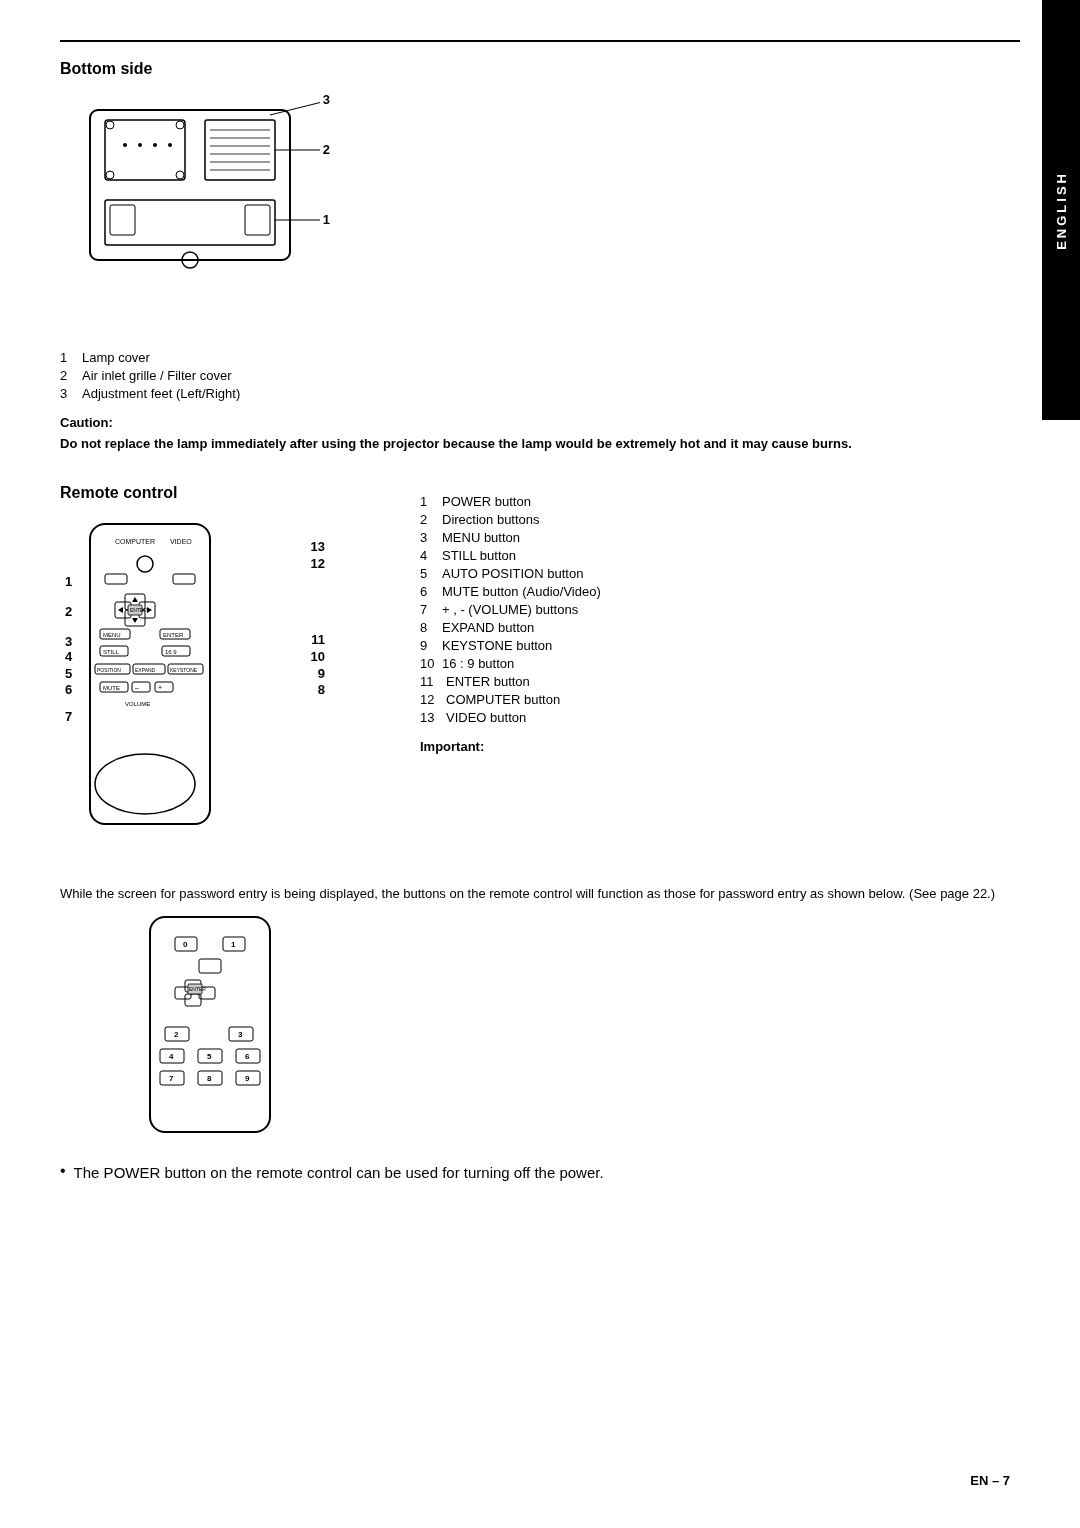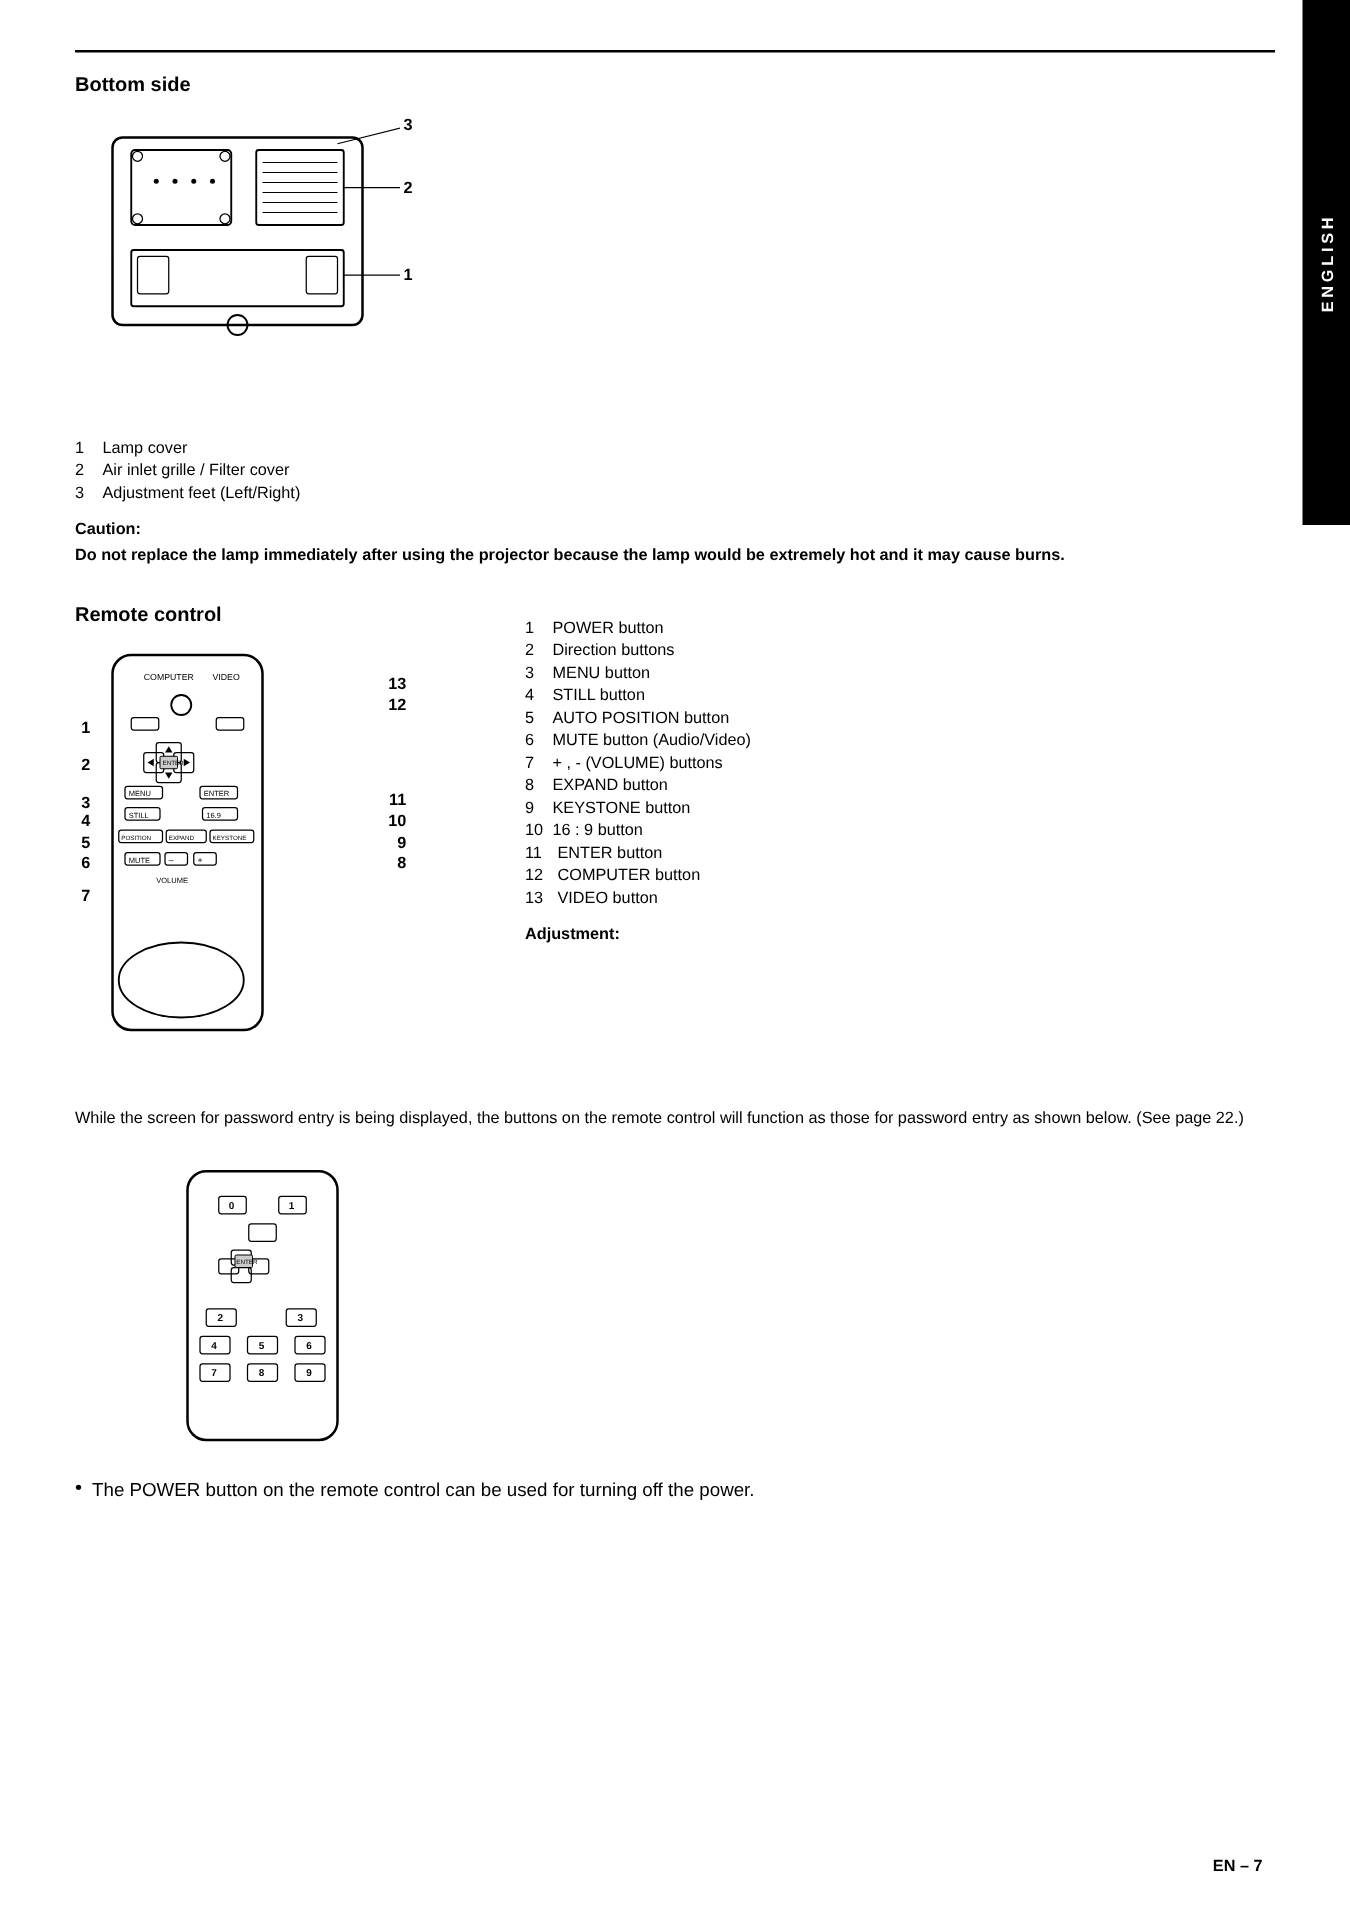--- a/index.html
+++ b/index.html
@@ -119,21 +119,21 @@
     }
 
     
     .password-section {
       margin-top: 20px;
       margin-bottom: 20px;
     }
     .password-text {
       font-size: 13px;
       line-height: 1.6;
-      margin-bottom: 28px;
+      margin-bottom: 8px;
     }
     .password-diagram {
       display: flex;
       justify-content: flex-start;
       margin-left: 60px;
       margin-bottom: 20px;
     }
 
     
     .bullet-section {
@@ -146,21 +146,21 @@
       font-size: 16px;
     }
     .bullet-text {
       font-size: 15px;
       line-height: 1.5;
     }
 
     
     .page-number {
       position: absolute;
-      bottom: 28px;
+      bottom: 40px;
       right: 70px;
       font-size: 13px;
       font-weight: bold;
       margin-left: 32px;
     }
   </style>
 </head>
 <body>
 
 <div class="page">
@@ -371,21 +371,21 @@
         <li>
           <span class="num" style="min-width:26px;">12</span>
           <span class="label">COMPUTER button</span>
         </li>
         <li>
           <span class="num" style="min-width:26px;">13</span>
           <span class="label">VIDEO button</span>
         </li>
       </ul>
       <div class="caution-block">
-        <div class="caution-title">Adjustment:</div>
+        <div class="caution-title">Important:</div>
       </div>
     </div>
   </div>
 
   <div class="password-section">
     <p class="password-text">While the screen for password entry is being displayed, the buttons on the remote control will function as those for password entry as shown below. (See page 22.)</p>
 
     <div class="password-diagram">
       <svg width="180" height="230" viewBox="0 0 180 230">
 

